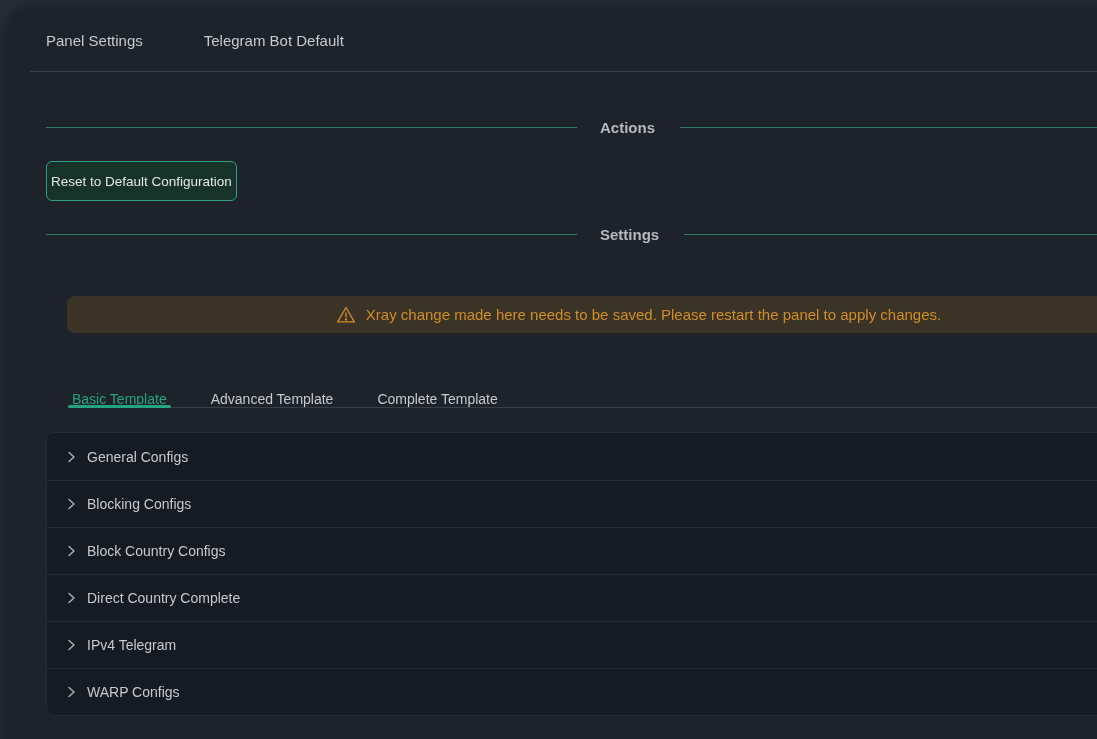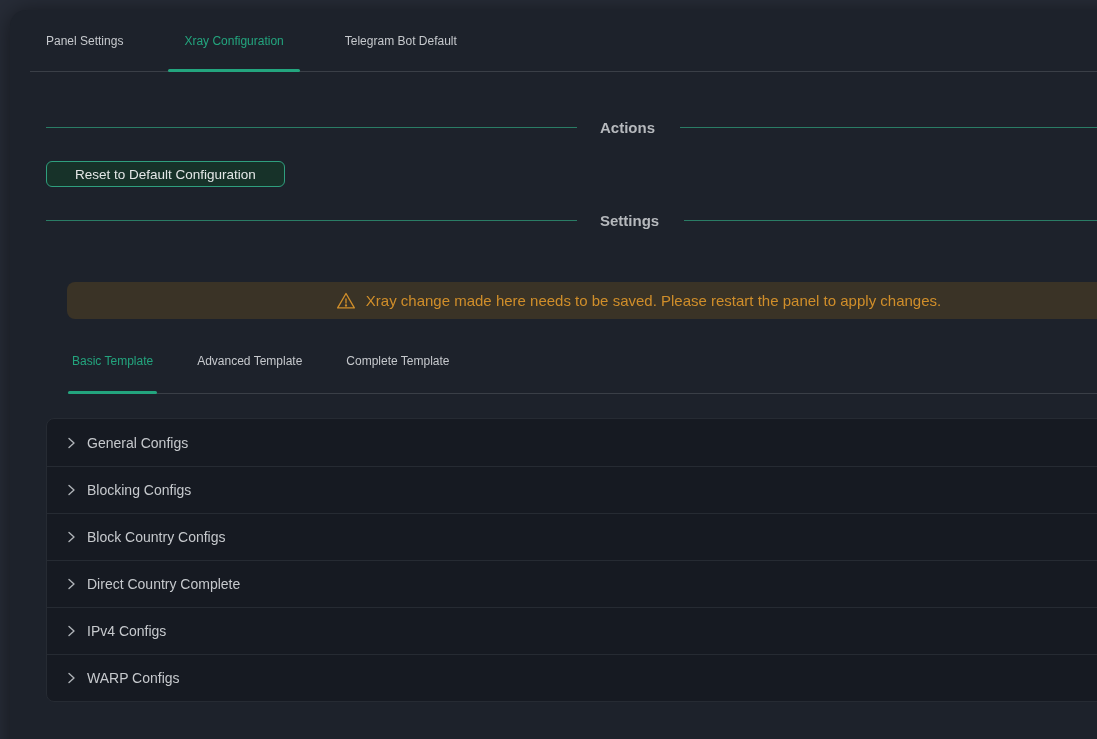--- a/index.html
+++ b/index.html
@@ -30,61 +30,61 @@
     background:var(--card-bg);border-radius:16px;
     box-shadow:0 2px 24px rgba(0,0,0,.5);
   }
   
   .tabbar{
     margin:0 20px;height:62px;display:flex;align-items:stretch;
     border-bottom:1px solid var(--border-gray);
   }
   .tab{
     position:relative;display:flex;align-items:center;
-    padding:0 16px;margin-right:29px;font-size:12px;color:var(--text-gray);
+    padding:0 16px;margin-right:29px;font-size:15px;color:var(--text-gray);
     white-space:nowrap;cursor:pointer;
   }
   .tab.active{color:var(--accent-green);}
   .tab.active::after{
     content:"";position:absolute;left:0;right:0;bottom:-1px;height:3px;
     background:var(--accent-green);border-radius:2px;
   }
   .content{padding:0 36px;}
   
   .divider{
     display:flex;align-items:center;height:22px;
     color:var(--title-gray);font-size:15px;font-weight:bold;white-space:nowrap;
   }
   .divider::before{content:"";height:1px;background:var(--divider-line);width:531px;margin-right:23px;}
   .divider::after{content:"";height:1px;background:var(--divider-line);flex:1;margin-left:25px;}
   .divider-actions{margin-top:44px;}
   .divider-templates{margin-top:22px;}
   
   .reset-btn{
-    margin-top:23px;height:26px;padding:0 28px;display:inline-flex;align-items:center;
+    margin-top:23px;height:40px;padding:0 4px;display:inline-flex;align-items:center;
     background:var(--button-bg);border:1px solid var(--button-border);border-radius:6px;
     color:var(--button-text);font-size:13.5px;font-family:inherit;cursor:pointer;
   }
   
   .alert{
     margin:51px 0 0 21px;height:37px;border-radius:8px;
     background:var(--warning-bg);color:var(--warning-text);
     display:flex;align-items:center;justify-content:center;gap:10px;
     font-size:15px;
   }
   .alert .warn-icon{display:flex;align-items:center;}
   .alert .warn-icon svg{display:block;}
   
   .subtabbar{
     margin:35px 0 0 22px;height:40px;display:flex;align-items:stretch;
     border-bottom:1px solid var(--border-gray);
   }
   .subtab{
-    position:relative;display:flex;align-items:flex-start;
-    padding:0 4px;margin-right:36px;font-size:12px;color:var(--text-gray);
+    position:relative;display:flex;align-items:flex-end;
+    padding:0 4px;margin-right:36px;font-size:14px;color:var(--text-gray);
     white-space:nowrap;cursor:pointer;
   }
   .subtab.active{color:var(--accent-green);}
   .subtab.active::after{
     content:"";position:absolute;left:0;right:0;bottom:-1px;height:3px;
     background:var(--accent-green);border-radius:2px;
   }
   
   .accordion{
     margin-top:24px;background:var(--panel-bg);
@@ -102,23 +102,20 @@
 <body>
 
 <div class="card">
 
   <div class="tabbar">
   <div class="tab">
     <span>Panel Settings</span>
   </div>
 
 
-  <div class="tab active">
-    <span>Xray Configuration</span>
-  </div>
 
   <div class="tab">
     <span>Telegram Bot Default</span>
   </div>
 
 </div>
 
   <div class="content">
 
     <div class="divider divider-actions">
@@ -193,21 +190,21 @@
     </span>
     <span>Direct Country Complete</span>
   </div>
 
   <div class="acc-row">
     <span class="chev">
       <svg width="12" height="12" viewBox="0 0 12 12" fill="none" stroke="currentColor" stroke-width="1.4" stroke-linecap="round" stroke-linejoin="round">
               <path d="M4 1.5 L9 6 L4 10.5"></path>
             </svg>
     </span>
-    <span>IPv4 Configs</span>
+    <span>IPv4 Telegram</span>
   </div>
 
   <div class="acc-row">
     <span class="chev">
       <svg width="12" height="12" viewBox="0 0 12 12" fill="none" stroke="currentColor" stroke-width="1.4" stroke-linecap="round" stroke-linejoin="round">
               <path d="M4 1.5 L9 6 L4 10.5"></path>
             </svg>
     </span>
     <span>WARP Configs</span>
   </div>

